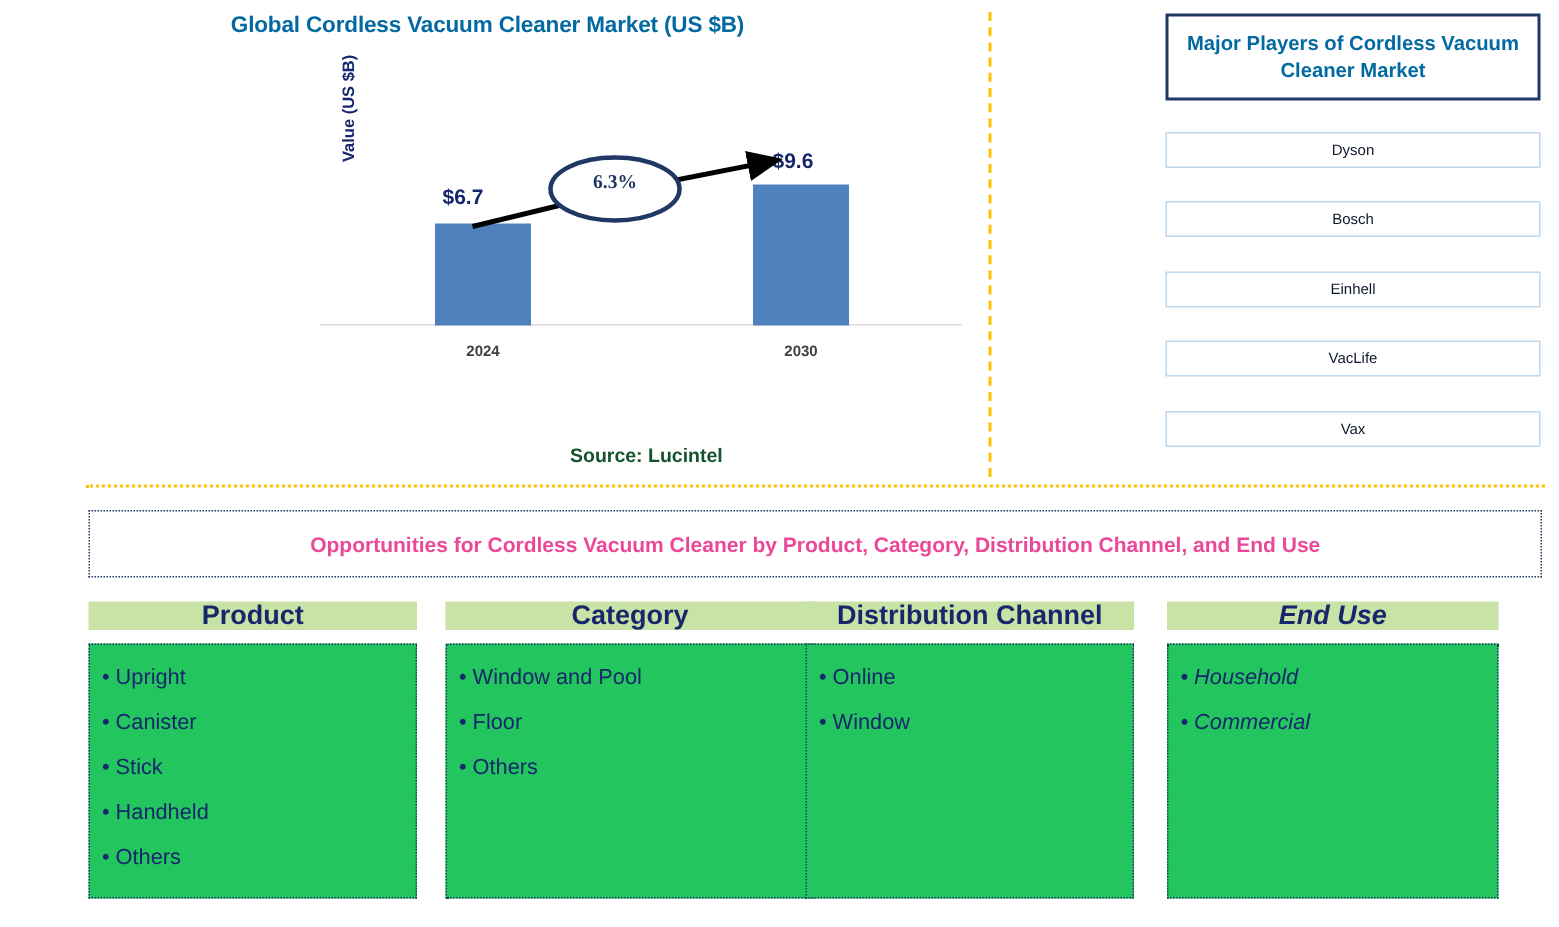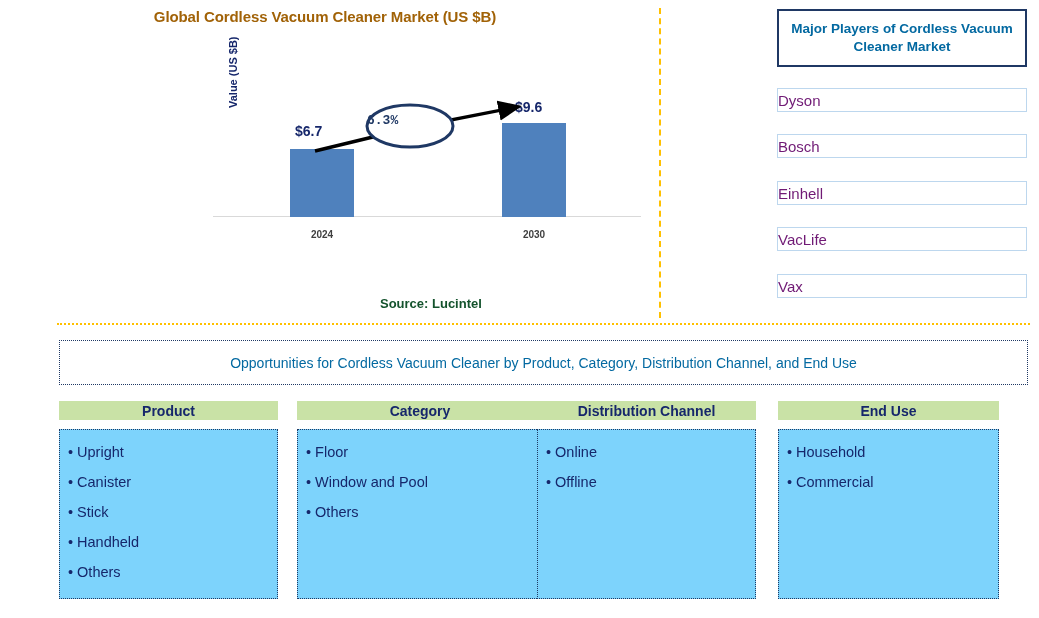--- a/index.html
+++ b/index.html
@@ -22,21 +22,21 @@
 
   
   .chart-title {
     position: absolute;
     left: 0;
     top: 8px;
     width: 650px;
     text-align: center;
     font-size: 15px;
     font-weight: bold;
-    color: #a16207;
+    color: #0369a1;
     letter-spacing: -0.1px;
   }
 
   .plot {
     position: absolute;
     left: 210px;
     top: 88px;
     width: 435px;
     height: 150px;
   }
@@ -104,22 +104,22 @@
     top: 0;
     width: 435px;
     height: 150px;
     overflow: visible;
   }
   .cagr-text {
     position: absolute;
     left: 157px;
     top: 25px;
     width: 86px;
-    text-align: left;
-    font-family: Liberation Mono, monospace;
+    text-align: center;
+    font-family: Liberation Serif, serif;
     font-size: 13px;
     font-weight: bold;
     color: #1F3864;
   }
 
   .source {
     position: absolute;
     left: 380px;
     top: 296px;
     width: 260px;
@@ -168,78 +168,79 @@
   }
   .player-box {
     position: absolute;
     left: 777px;
     width: 250px;
     height: 24px;
     box-sizing: border-box;
     border: 1px solid #BDD7EE;
     display: flex;
     align-items: center;
-    font-size: 15px;
-    color: #701a75;
+    justify-content: center;
+    font-size: 10px;
+    color: #0f172a;
     background: #ffffff;
   }
 
   
   .opp-banner {
     position: absolute;
     left: 59px;
     top: 340px;
     width: 969px;
     height: 45px;
     box-sizing: border-box;
     border: 1px dotted #1F3864;
     display: flex;
     align-items: center;
     justify-content: center;
     font-size: 14px;
-    font-weight: normal;
-    color: #0369a1;
+    font-weight: bold;
+    color: #ec4899;
     text-align: center;
     padding: 0 10px;
   }
 
   .col-head {
     position: absolute;
     top: 401px;
     height: 19px;
     background: #C9E2A6;
     display: flex;
     align-items: center;
     justify-content: center;
-    font-size: 14px;
+    font-size: 18px;
     font-weight: bold;
     color: #16276B;
   }
   .col-body {
     position: absolute;
     top: 429px;
     height: 170px;
     box-sizing: border-box;
     border: 1px dotted #1F3864;
     padding: 7px 0 0 8px;
-    background: #7dd3fc;
+    background: #22c55e;
   }
   .col-item {
     font-size: 14.5px;
     line-height: 30px;
     color: #16276B;
     white-space: nowrap;
   }
   .col-item .dot { padding-right: 4px; }
 
   
   .c0 { left: 59px;  width: 219px; }
   .c1 { left: 297px; width: 246px; }
   .c2 { left: 537px; width: 219px; }
-  .c3 { left: 778px; width: 221px; }
+  .c3 { left: 778px; width: 221px; font-style: italic; }
 </style>
 </head>
 <body>
 
 <div id="canvas">
 
   <div class="chart-title">Global Cordless Vacuum Cleaner Market (US $B)</div>
 
   <div class="plot">
 
@@ -315,36 +316,36 @@
     <div class="col-item">
       <span class="dot">•</span><span>Handheld</span>
     </div>
     <div class="col-item">
       <span class="dot">•</span><span>Others</span>
     </div>
   </div>
 
   <div class="col-body c1">
     <div class="col-item">
+      <span class="dot">•</span><span>Window and Pool</span>
+    </div>
+    <div class="col-item">
       <span class="dot">•</span><span>Floor</span>
     </div>
     <div class="col-item">
-      <span class="dot">•</span><span>Window and Pool</span>
-    </div>
-    <div class="col-item">
       <span class="dot">•</span><span>Others</span>
     </div>
   </div>
 
   <div class="col-body c2">
     <div class="col-item">
       <span class="dot">•</span><span>Online</span>
     </div>
     <div class="col-item">
-      <span class="dot">•</span><span>Offline</span>
+      <span class="dot">•</span><span>Window</span>
     </div>
   </div>
 
   <div class="col-body c3">
     <div class="col-item">
       <span class="dot">•</span><span>Household</span>
     </div>
     <div class="col-item">
       <span class="dot">•</span><span>Commercial</span>
     </div>

